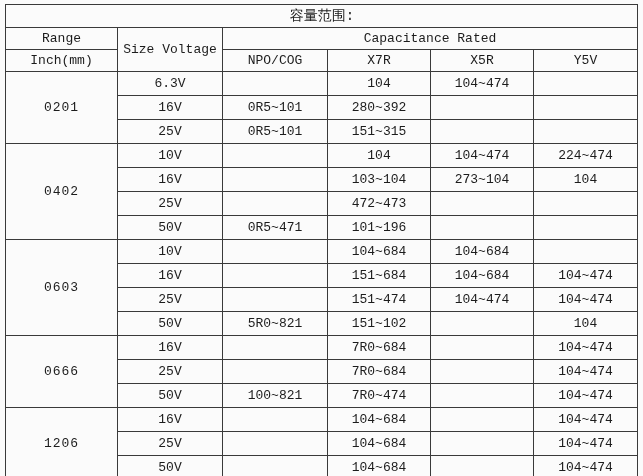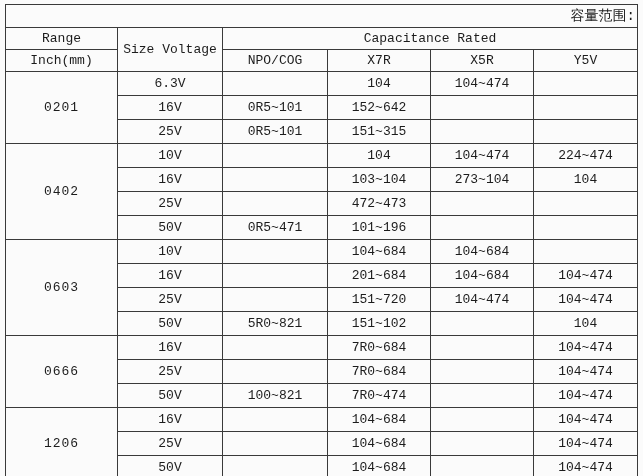--- a/index.html
+++ b/index.html
@@ -26,21 +26,21 @@
     padding: 0 2px;
     height: 23px;
     text-align: center;
     vertical-align: middle;
     font-size: 13px;
     font-weight: normal;
     white-space: nowrap;
     overflow: hidden;
   }
   .title-cell {
-    text-align: right;
+    text-align: center;
     font-size: 14px;
     padding-left: 3px;
     height: 22px;
   }
   .hdr {
     height: 21px;
   }
   .size-cell {
     letter-spacing: 1px;
   }
@@ -80,21 +80,21 @@
           <td rowspan="3" class="size-cell">0201</td>
           <td>6.3V</td>
           <td></td>
           <td>104</td>
           <td>104~474</td>
           <td></td>
         </tr>
         <tr>
           <td>16V</td>
           <td>0R5~101</td>
-          <td>152~642</td>
+          <td>280~392</td>
           <td></td>
           <td></td>
         </tr>
         <tr>
           <td>25V</td>
           <td>0R5~101</td>
           <td>151~315</td>
           <td></td>
           <td></td>
         </tr>
@@ -131,28 +131,28 @@
           <td rowspan="4" class="size-cell">0603</td>
           <td>10V</td>
           <td></td>
           <td>104~684</td>
           <td>104~684</td>
           <td></td>
         </tr>
         <tr>
           <td>16V</td>
           <td></td>
-          <td>201~684</td>
-          <td>104~684</td>
-          <td>104~474</td>
-        </tr>
-        <tr>
-          <td>25V</td>
-          <td></td>
-          <td>151~720</td>
+          <td>151~684</td>
+          <td>104~684</td>
+          <td>104~474</td>
+        </tr>
+        <tr>
+          <td>25V</td>
+          <td></td>
+          <td>151~474</td>
           <td>104~474</td>
           <td>104~474</td>
         </tr>
         <tr>
           <td>50V</td>
           <td>5R0~821</td>
           <td>151~102</td>
           <td></td>
           <td>104</td>
         </tr>

